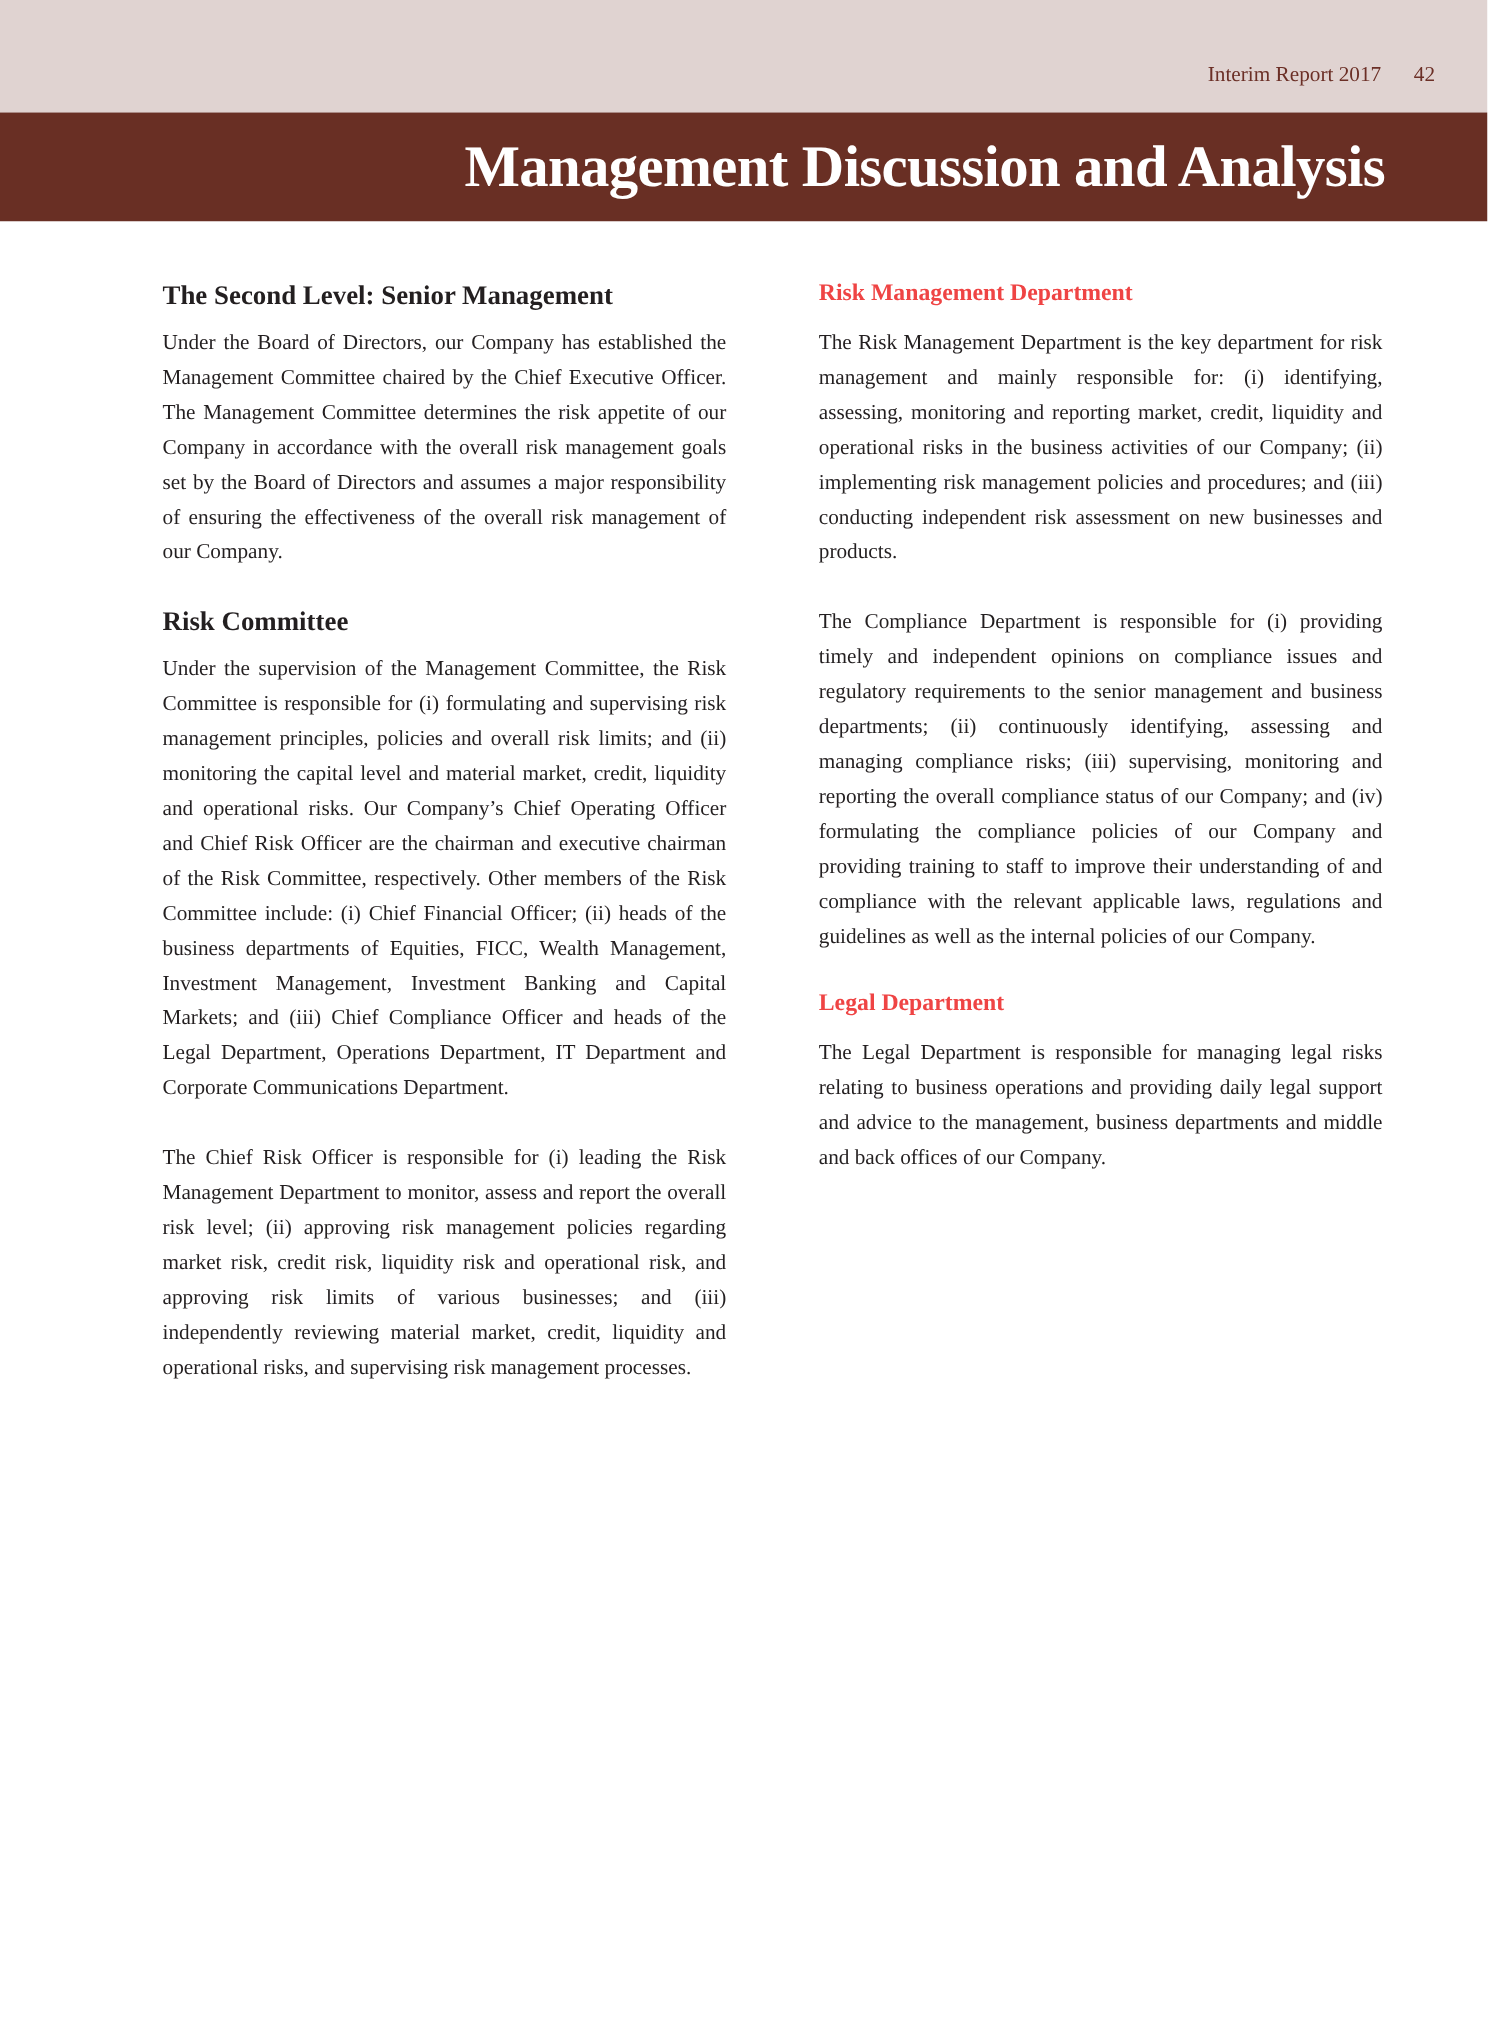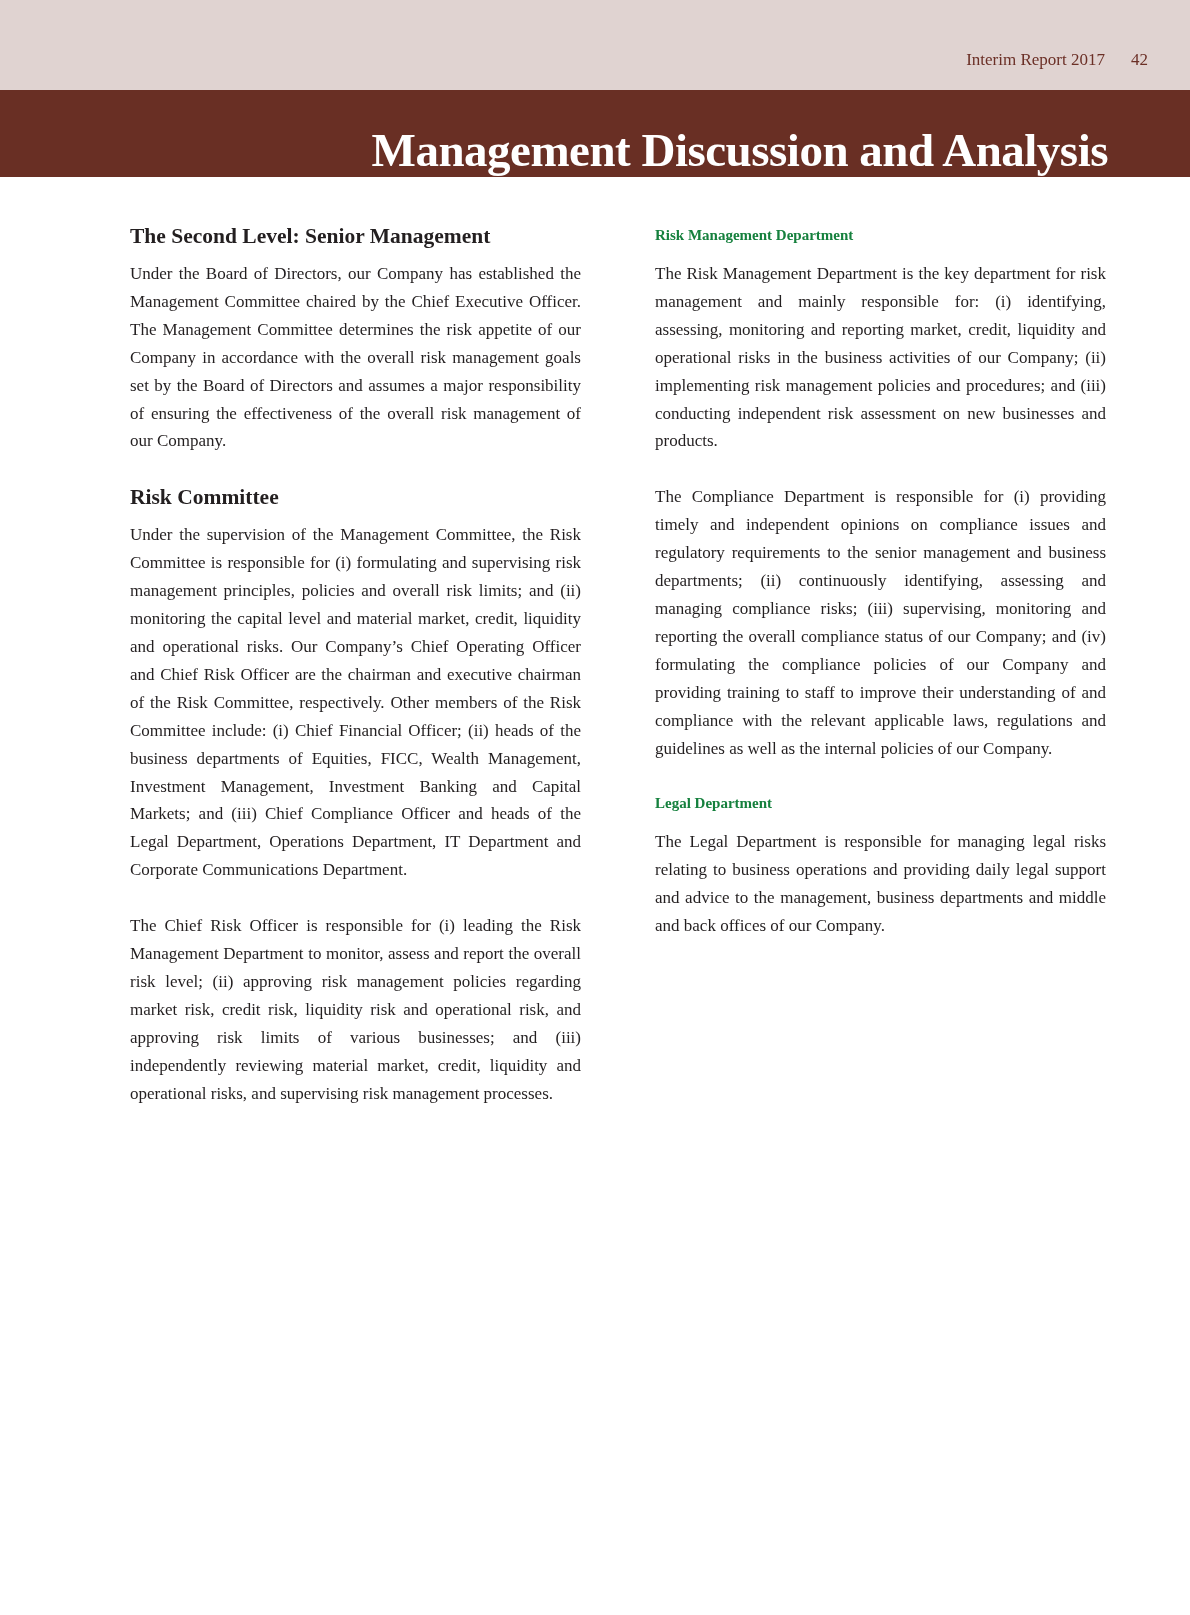--- a/index.html
+++ b/index.html
@@ -19,36 +19,36 @@
   .running-header {
     position: absolute; right: 42px; top: 50px;
     font-size: 17px; color: #6b2f26;
     display: flex; gap: 26px; align-items: center;
   }
   .title-band {
     position: absolute; left: 0; top: 90px; width: 1190px; height: 87px;
     background: #692f24;
   }
   .page-title {
-    position: absolute; right: 82px; top: 120px;
+    position: absolute; right: 82px; top: 104px;
     margin: 0; font-size: 47px; font-weight: bold; color: #ffffff;
     letter-spacing: -0.5px; line-height: 60px;
   }
   .column {
     position: absolute; top: 222px; width: 451px;
   }
   .col-left { left: 130px; }
   .col-right { left: 655px; }
   h2 {
     margin: 0 0 10px 0; font-size: 21.5px; font-weight: bold; line-height: 28px;
     color: #231f20;
   }
   h3 {
-    margin: 0 0 12px 0; font-size: 15px; font-weight: bold; line-height: 26px;
-    color: #15803d;
+    margin: 0 0 12px 0; font-size: 19px; font-weight: bold; line-height: 26px;
+    color: #ef4444;
   }
   p {
     margin: 0; font-size: 17px; line-height: 27.9px;
     text-align: justify; text-align-last: left;
     color: #231f20;
   }
   .section { margin-bottom: 28px; }
   .col-right h2 { margin-bottom: 8px; }
 </style>
 </head>

